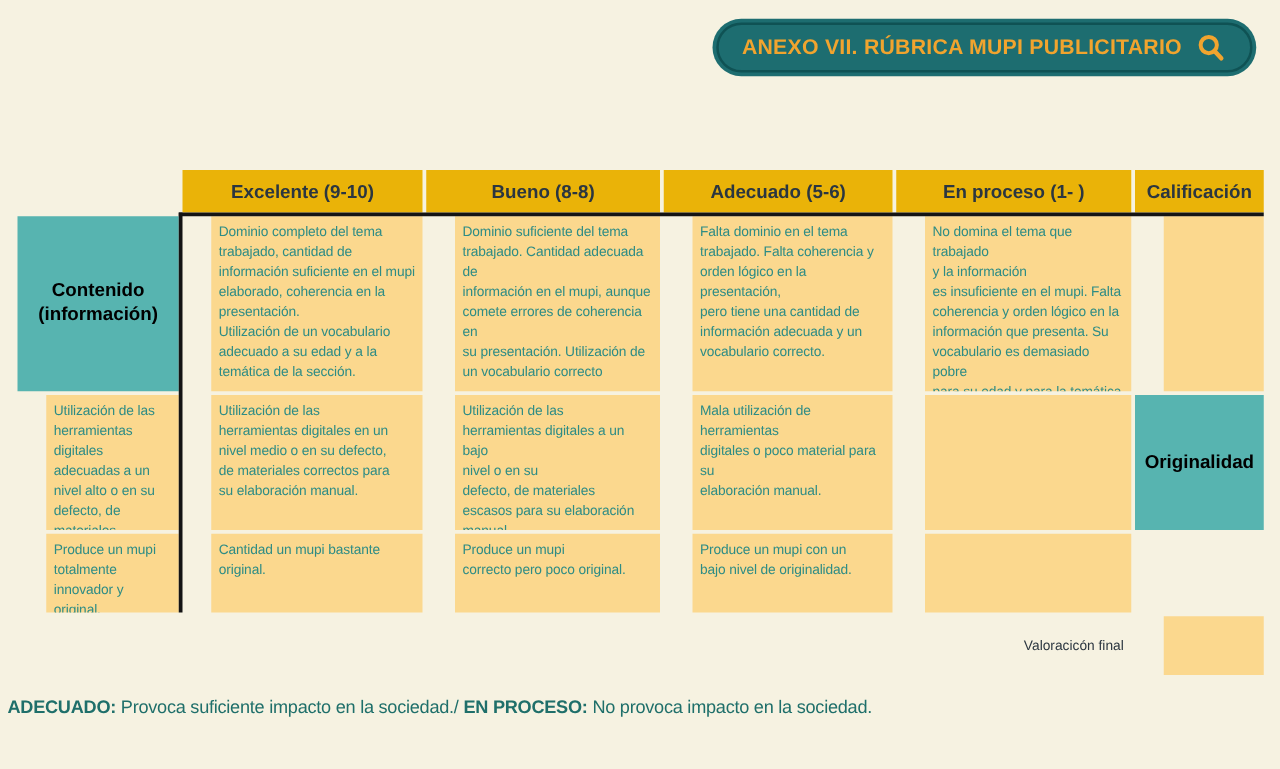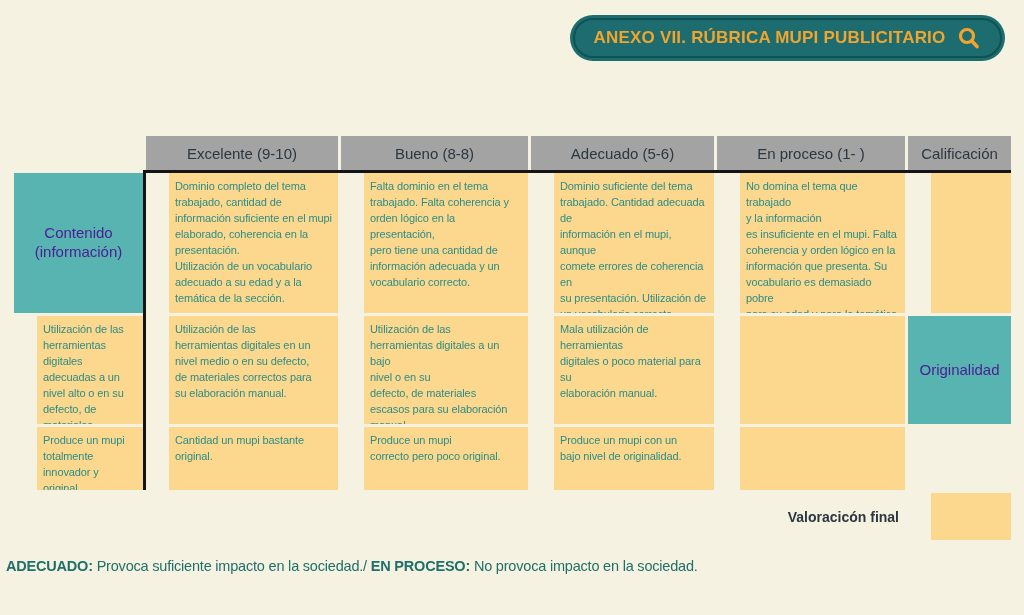--- a/index.html
+++ b/index.html
@@ -28,39 +28,39 @@
   
   .rubric{
     position:absolute;left:14px;top:136px;
     display:grid;
     grid-template-columns:129px 192px 187px 183px 188px 103px;
     grid-template-rows:34px 140px 108px 63px 47px;
     gap:3px;
     width:997px;
   }
   .th{
-    background:#a3a3a3;color:#2b3640;font-weight:normal;font-size:15px;
+    background:#eab308;color:#2b3640;font-weight:bold;font-size:15px;
     display:flex;align-items:center;justify-content:center;text-align:center;
   }
   .rh{
-    background:#57b4b0;color:#4c1d95;font-weight:normal;font-size:15px;
+    background:#57b4b0;color:#000000;font-weight:bold;font-size:15px;
     display:flex;align-items:center;justify-content:center;text-align:center;
     padding:0 8px;line-height:1.25;
   }
   .td{
     background:#fbd88e;color:#2e8c85;font-size:11px;line-height:16px;
     padding:5px 6px;white-space:pre-line;letter-spacing:-.1px;
     overflow:hidden;
     margin-left:23px;
   }
   .score{background:#fbd88e;}
   .spacer{background:transparent;}
   .final-label{
     grid-column:1 / 6;display:flex;align-items:center;justify-content:flex-end;
-    color:#2b3640;font-weight:bold;font-size:14px;padding-right:6px;
+    color:#2b3640;font-weight:normal;font-size:11px;padding-right:6px;
   }
   .hline{position:absolute;left:129px;right:0;top:34px;height:3px;background:#141414;}
   .vline{position:absolute;left:129px;top:34px;width:3px;height:320px;background:#141414;}
 
   
   .legend{
     position:absolute;left:6px;top:557px;width:760px;
     color:#1f6f6a;font-size:14.5px;line-height:1.33;letter-spacing:-.2px;
   }
   .legend b{font-weight:bold;}
@@ -89,32 +89,32 @@
 
   <div class="rh">Contenido (información)</div>
   <div class="td">Dominio completo del tema
 trabajado, cantidad de
 información suficiente en el mupi
 elaborado, coherencia en la
 presentación.
 Utilización de un vocabulario
 adecuado a su edad y a la
 temática de la sección.</div>
+  <div class="td">Dominio suficiente del tema
+trabajado. Cantidad adecuada de
+información en el mupi, aunque
+comete errores de coherencia en
+su presentación. Utilización de
+un vocabulario correcto</div>
   <div class="td">Falta dominio en el tema
 trabajado. Falta coherencia y
 orden lógico en la presentación,
 pero tiene una cantidad de
 información adecuada y un
 vocabulario correcto.</div>
-  <div class="td">Dominio suficiente del tema
-trabajado. Cantidad adecuada de
-información en el mupi, aunque
-comete errores de coherencia en
-su presentación. Utilización de
-un vocabulario correcto</div>
   <div class="td">No domina el tema que trabajado
 y la información
 es insuficiente en el mupi. Falta
 coherencia y orden lógico en la
 información que presenta. Su
 vocabulario es demasiado pobre
 para su edad y para la temática
 presentada en su sección.</div>
   <div class="td score"></div>
 

